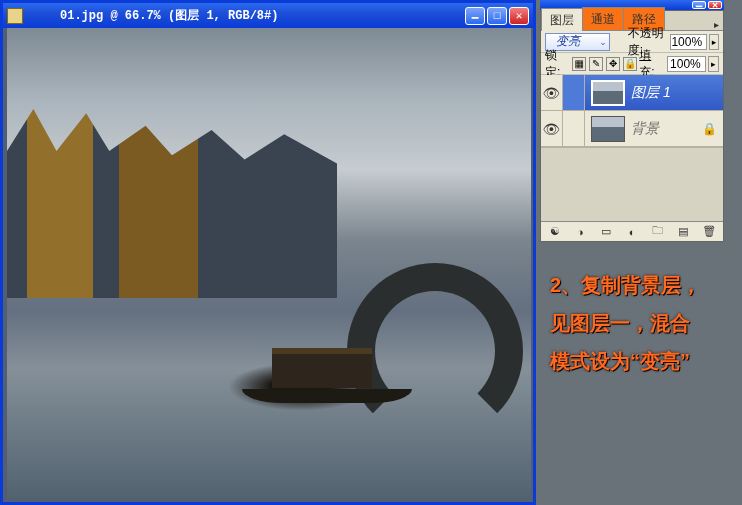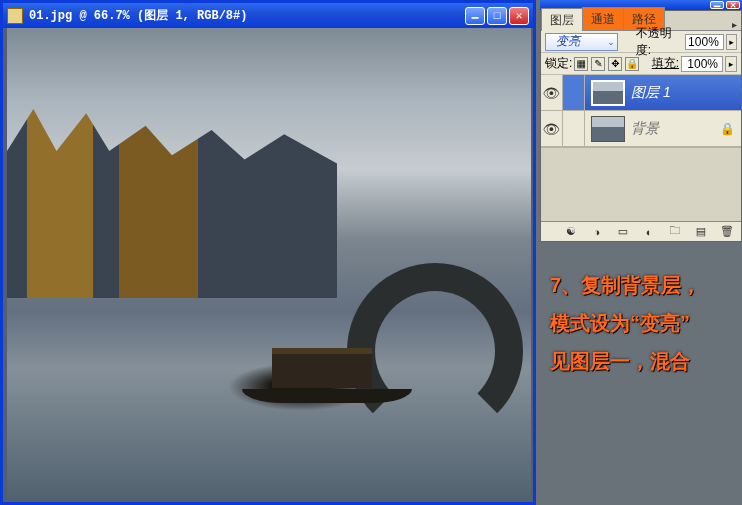--- a/index.html
+++ b/index.html
@@ -22,20 +22,21 @@
   display: flex; flex-direction: column;
 }
 .titlebar {
   height: 25px;
   background: linear-gradient(#2a6af0, #1d4fd8 40%, #0a3bd6);
   display: flex; align-items: center;
   color: #fff;
   font-weight: bold;
   font-family: "Courier New", monospace;
   padding: 0 4px;
+  gap: 31px;
 }
 .titlebar .icon {
   width: 16px; height: 16px;
   background: #e7d38a;
   border: 1px solid #8a6b00;
   margin-right: 6px;
 }
 .titlebar .title { flex: 1; white-space: nowrap; }
 .win-btns { display: flex; gap: 2px; }
 .win-btn {
@@ -95,21 +96,21 @@
   content:""; position:absolute; left:30px; top:0;
   width:100px; height:34px;
   background:#2e261c;
   border-top: 6px solid #4a3a20;
 }
 
 
 .panel-group {
   position: absolute;
   left: 540px; top: 0;
-  width: 202px;
+  width: 184px;
 }
 .tiny-titlebar {
   height: 10px;
   background: linear-gradient(#2a6af0, #0a3bd6);
   display:flex; justify-content:flex-end; gap:2px; align-items:center;
   padding-right:2px;
 }
 .tiny-titlebar .win-btn { width:14px; height:8px; font-size:8px; border-radius:2px;}
 .panel {
   background: #ece9d8;
@@ -313,16 +314,16 @@
       <div class="fbtn">▭</div>
       <div class="fbtn">◐</div>
       <div class="fbtn">🗀</div>
       <div class="fbtn">▤</div>
       <div class="fbtn">🗑</div>
     </div>
   </div>
 </div>
 
 <div class="instruction">
-  <div>7、复制背景层，</div>
+  <div>2、复制背景层，</div>
+  <div>见图层一，混合</div>
   <div>模式设为“变亮”</div>
-  <div>见图层一，混合</div>
 </div>
 
 </body></html>

